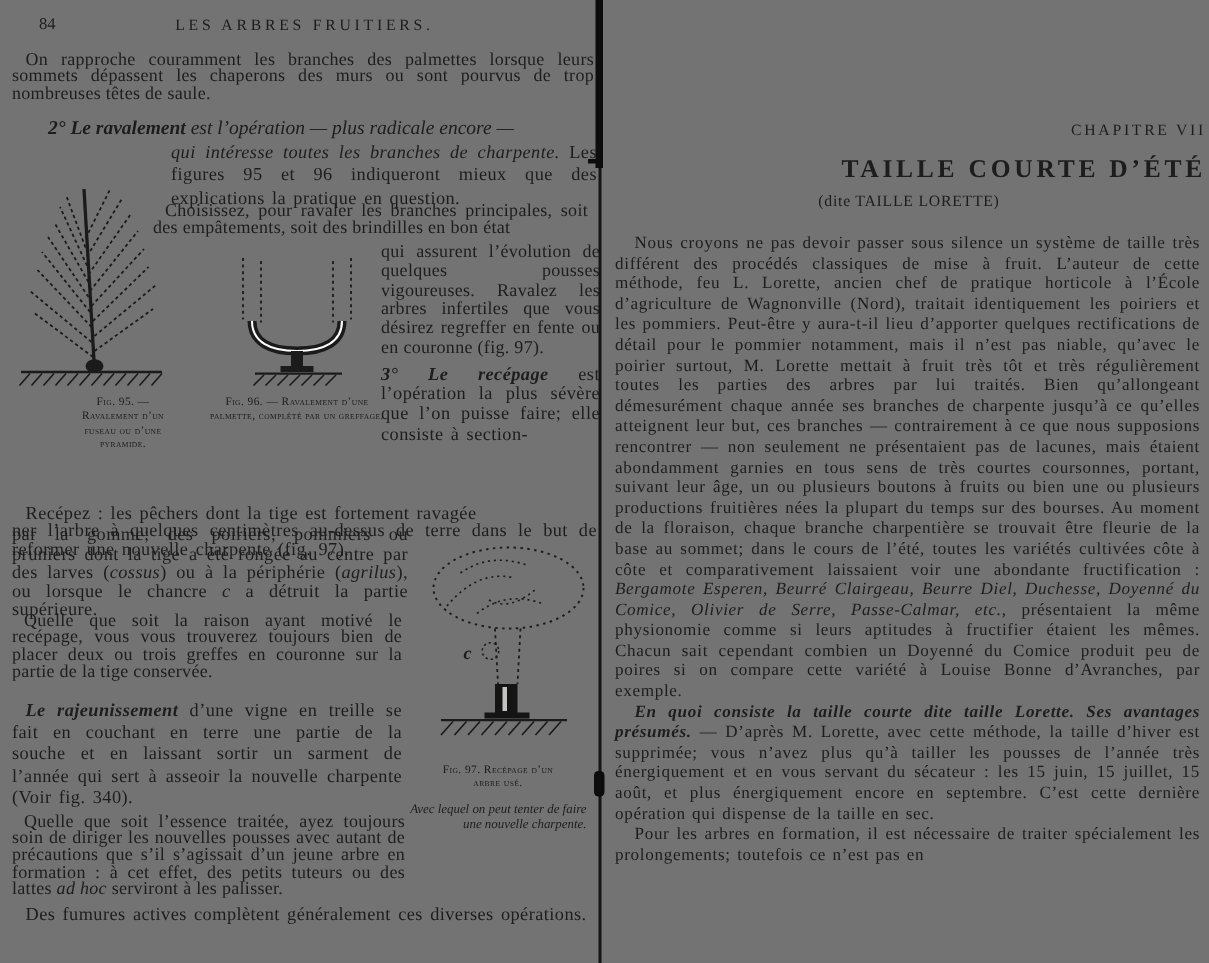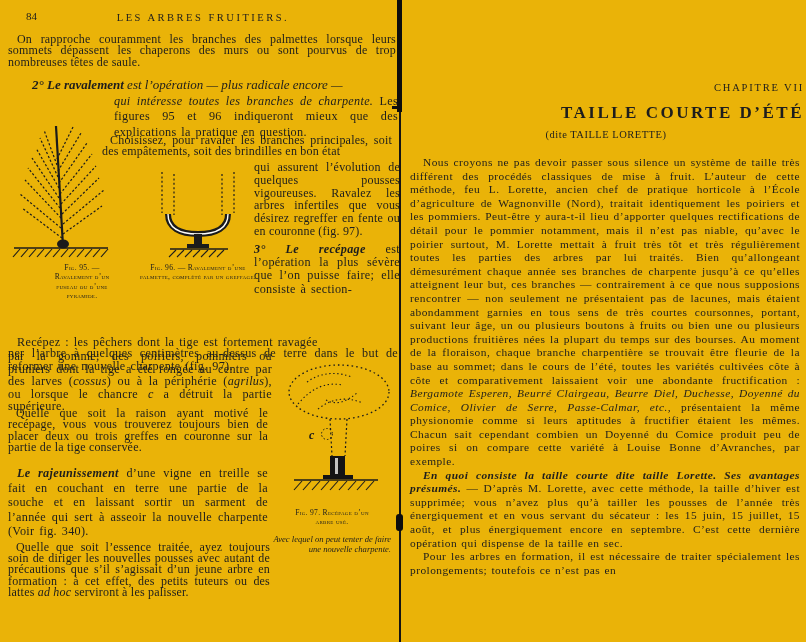--- a/index.html
+++ b/index.html
@@ -1,21 +1,21 @@
 <!DOCTYPE html>
 <html><head>
 <meta charset="utf-8">
 <style>
   html,body{margin:0;padding:0;}
   body{
     width:806px;height:642px;overflow:hidden;
     background:#fdfdfb;color:#1d1d1d;
     font-family:"Liberation Serif","DejaVu Serif",serif;
   }
-  .scan{position:relative;width:806px;height:642px;background:#eab308;overflow:hidden;}
+  .scan{position:relative;width:806px;height:642px;background:#737373;overflow:hidden;}
   .page{position:absolute;top:0;}
   .page-left{left:6px;width:394px;height:642px;}
   .page-right{left:408px;width:396px;height:642px;}
   .abs{position:absolute;}
   .just{text-align:justify;text-justify:inter-word;}
   .term{font-weight:bold;font-style:italic;}
   .ital{font-style:italic;}
   .sc{font-variant:small-caps;}
   
   .pagenum{font-size:11px;}
@@ -191,20 +191,21 @@
         </g>
       </svg>
       <div class="caption sc" style="margin:16px auto 0;width:92px;">Fig. 97. Recépage d’un arbre usé.</div>
       <div class="capnote" style="margin:7px auto 0;width:118px;">Avec lequel on peut tenter de faire une nouvelle charpente.</div>
     </div>
 
     <div class="abs smalltext just" style="left:2px;top:542px;width:262px;line-height:11.2px;text-indent:8px;">
       <span>Quelle que soit l’essence traitée, ayez toujours soin de diriger les nouvelles pousses avec autant de précautions que s’il s’agissait d’un jeune arbre en formation : à cet effet, des petits tuteurs ou des lattes </span><span class="ital">ad hoc</span><span> serviront à les palisser.</span>
     </div>
 
+    <div class="abs bigtext just" style="left:2px;top:602px;width:390px;line-height:14.5px;text-indent:9px;">Des fumures actives complètent généralement ces diverses opérations.</div>
   </div>
 
   <div class="page page-right">
 
     <div class="abs chapter" style="left:0;top:82px;width:396px;">CHAPITRE VII</div>
 
     <div class="abs title" style="left:0;top:103px;width:396px;">TAILLE COURTE D’ÉTÉ</div>
 
     <div class="abs subtitle" style="left:0;top:129px;width:396px;">(dite TAILLE LORETTE)</div>
 

